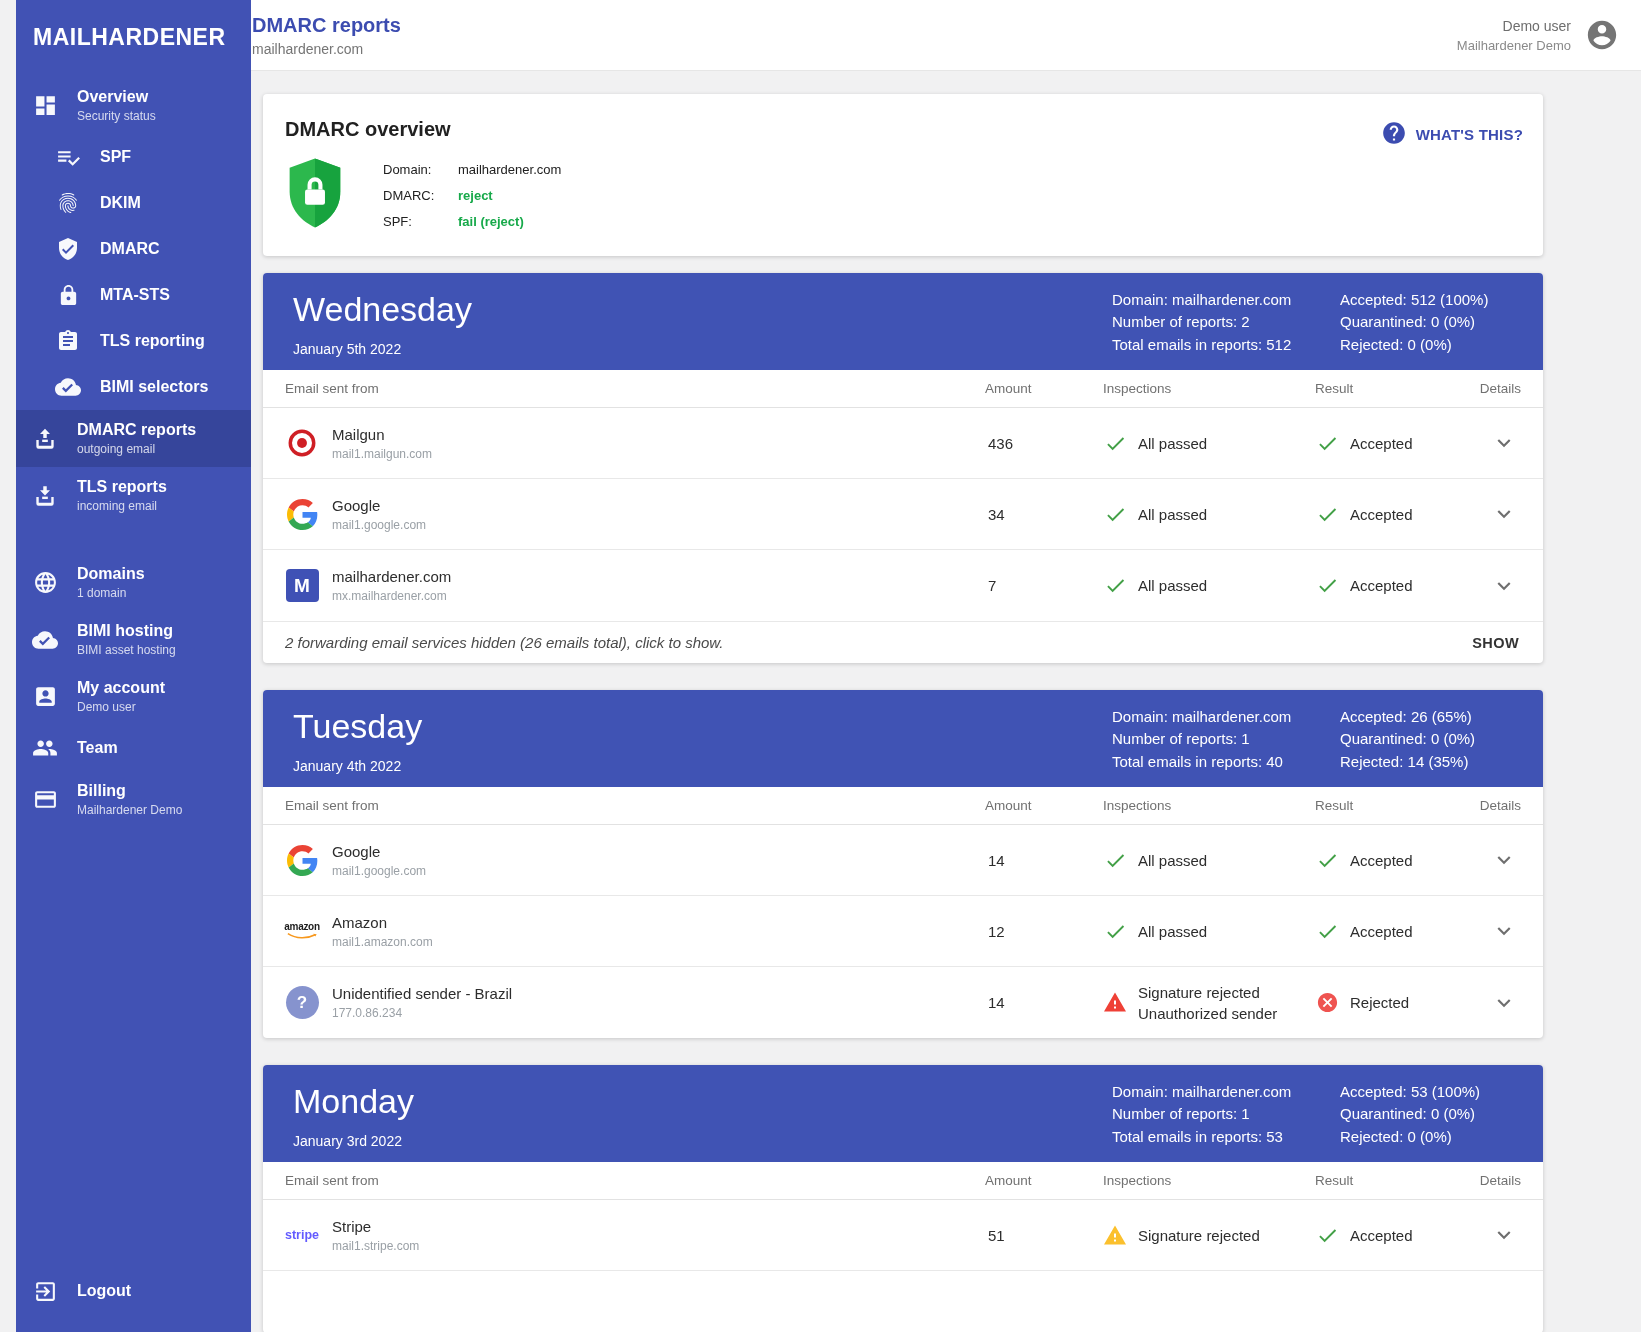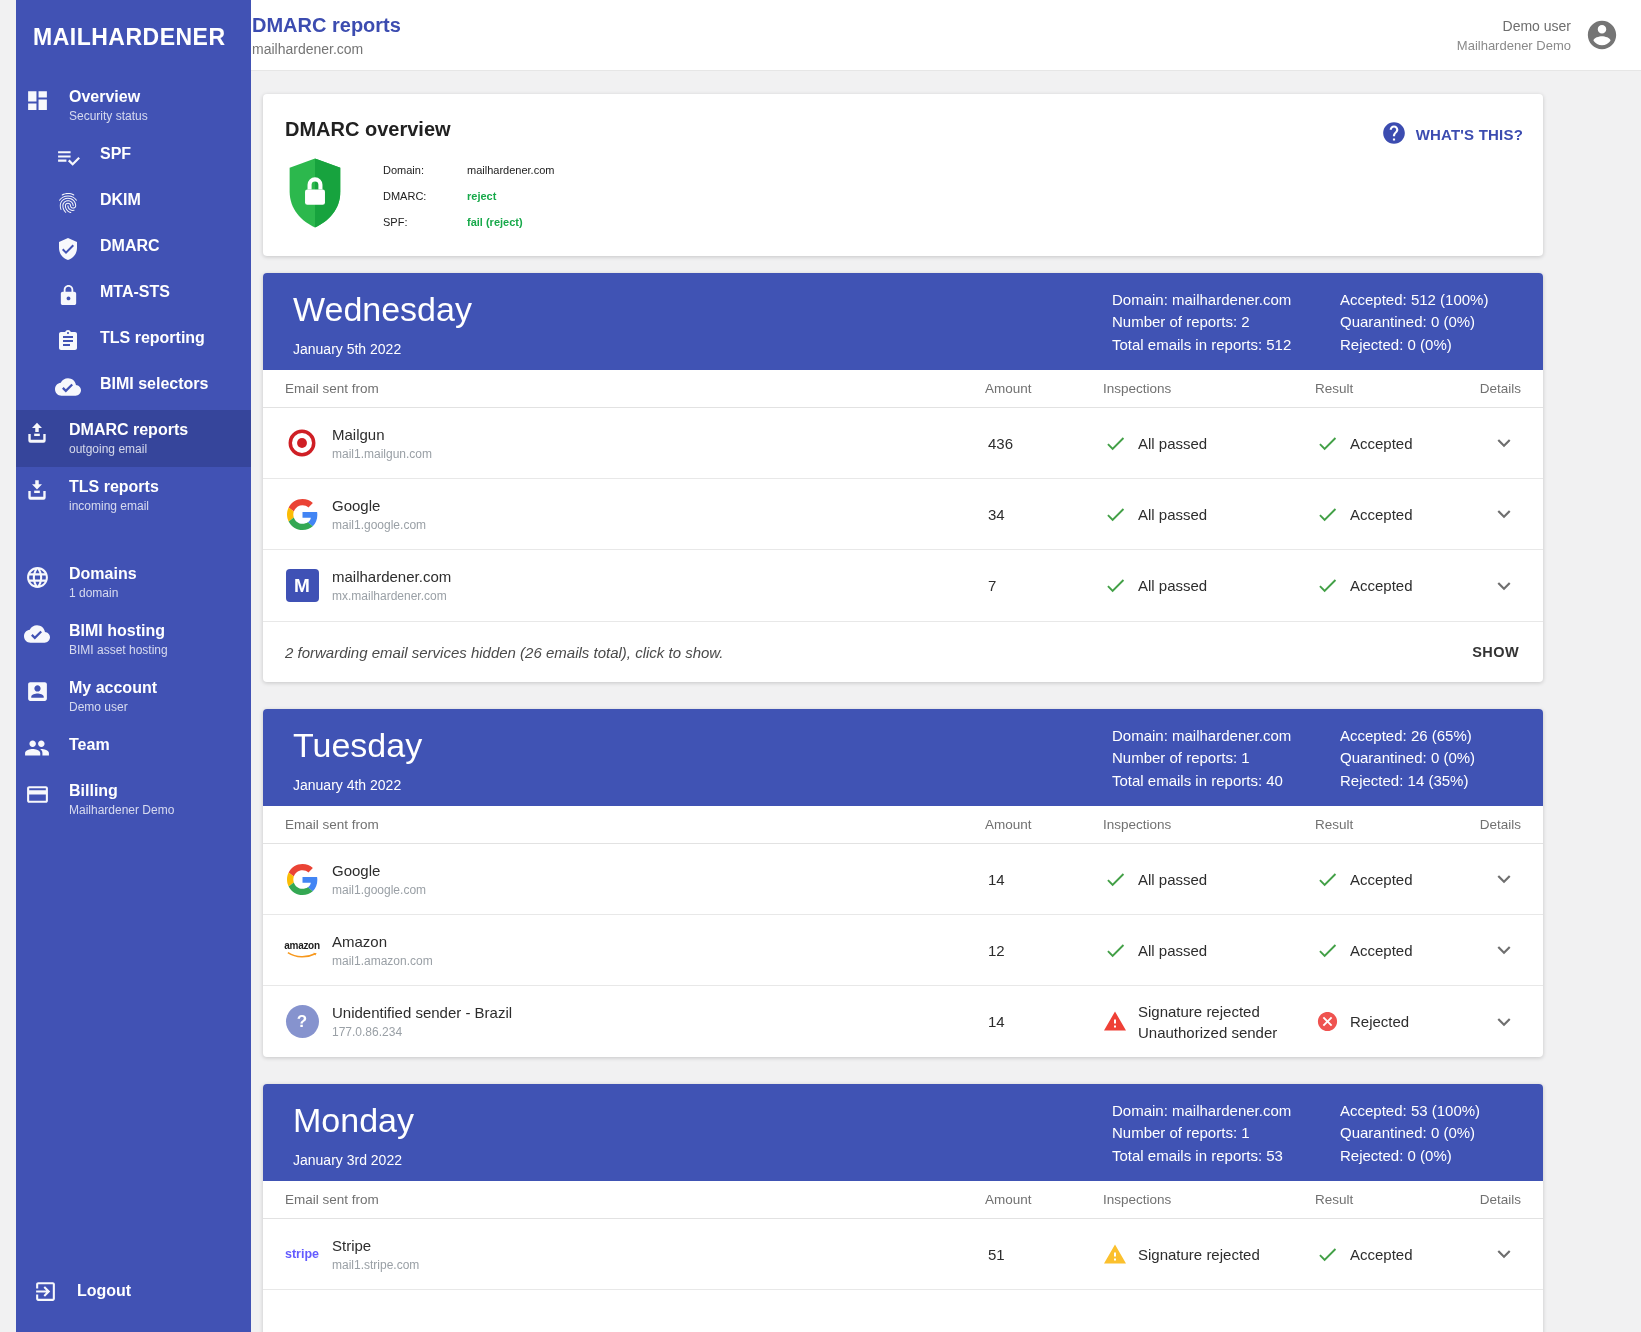--- a/index.html
+++ b/index.html
@@ -4,21 +4,21 @@
 <style>
   * { margin:0; padding:0; box-sizing:border-box; }
   html,body { width:1641px; height:1332px; overflow:hidden; background:#f1f1f2;
     font-family:"Liberation Sans", sans-serif; color:#2d2d2d; }
 
   
   .sidebar { position:fixed; left:16px; top:0; width:235px; height:1332px;
     background:#4152b4; color:#fff; display:flex; flex-direction:column; z-index:5; }
   .logo { padding:24px 17px 10px 17px; font-size:23px; font-weight:bold; letter-spacing:.5px; }
   .nav { margin-top:16px; }
-  .nav-item { display:flex; padding:10px 8px; cursor:pointer; }
+  .nav-item { display:flex; align-items:center; padding:10px 16px; cursor:pointer; }
   .nav-item.indent { padding-left:39px; }
   .nav-item.active { background:#36459b; }
   .nav-item.gap-before { margin-top:30px; }
   .nav-icon { width:26px; height:26px; flex:none; margin-right:19px; display:flex;
     align-items:center; justify-content:center; }
   .nav-icon svg { fill:#ffffff; opacity:.96; }
   .nav-label { font-size:16px; font-weight:bold; line-height:20px; }
   .nav-sub { font-size:12px; line-height:15px; color:rgba(255,255,255,.78); margin-top:2px; }
   .logout-item { margin-top:auto; display:flex; align-items:center; padding:18px 16px 28px 16px; cursor:pointer; }
 
@@ -37,21 +37,21 @@
   
   .content { width:1280px; margin:23px 0 0 28px; }
   .card { background:#fff; border-radius:4px; box-shadow:0 1px 4px rgba(0,0,0,.18); }
 
   
   .overview-card { position:relative; padding:24px 22px 22px 22px; margin-bottom:17px; height:162px; }
   .overview-title { font-size:20px; font-weight:bold; color:#212121; }
   .overview-body { display:flex; margin-top:14px; }
   .shield { width:58px; height:76px; margin-left:1px; flex:none; }
   .ov-fields { margin-left:39px; padding-top:2px; }
-  .ov-row { display:flex; font-size:11px; line-height:26px;gap:9px; }
+  .ov-row { display:flex; font-size:13px; line-height:26px; }
   .ov-label { width:75px; color:#212121; }
   .ov-value { color:#212121; }
   .ov-value.green { color:#17a94a; font-weight:bold; }
   .help-link { position:absolute; top:26px; right:20px; display:flex; align-items:center;
     gap:9px; cursor:pointer; }
   .help-link span { color:#3c4cb0; font-weight:bold; font-size:15px; letter-spacing:.2px; }
 
   
   .day-card { margin-bottom:27px; border-radius:4px; overflow:hidden; background:#fff;
     box-shadow:0 1px 4px rgba(0,0,0,.18); }
@@ -79,21 +79,21 @@
   .sender-domain { font-size:12px; color:#9aa0a6; margin-top:4px; }
   .amount { font-size:15px; color:#2d2d2d; padding-left:3px; }
   .insp, .result { display:flex; align-items:center; font-size:15px; color:#2d2d2d; }
   .insp .ic, .result .ic { width:24px; height:24px; flex:none; margin-right:11px; display:flex;
     align-items:center; justify-content:center; }
   .insp-lines div { line-height:21px; }
   .details-cell { display:flex; justify-content:flex-end; padding-right:4px; }
   .chev { width:26px; height:26px; cursor:pointer; display:flex; }
   .chev svg { fill:#6f6f6f; }
 
-  .tfoot { display:flex; align-items:center; padding:0 22px; height:61px;
+  .tfoot { display:flex; align-items:center; padding:0 22px; height:42px;
     border-top:1px solid #e8e8e8; cursor:pointer; }
   .tfoot-text { font-style:italic; font-size:15px; color:#4a4a4a; }
   .show-btn { margin-left:auto; font-size:14.5px; font-weight:bold; color:#333;
     letter-spacing:.4px; padding:6px 2px; cursor:pointer; }
   .partial-row { height:62px; }
 
   
   .mh-badge { width:33px; height:33px; background:#3f51b5; border-radius:4px; color:#fff;
     font-size:19px; font-weight:bold; display:flex; align-items:center; justify-content:center; }
   .unknown-badge { width:33px; height:33px; background:#8693ce; border-radius:50%; color:#fff;

